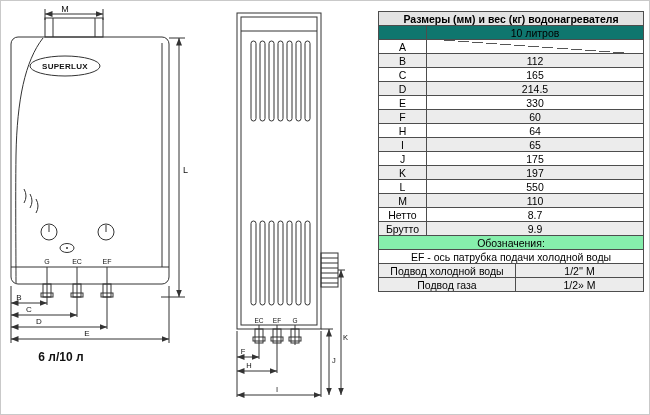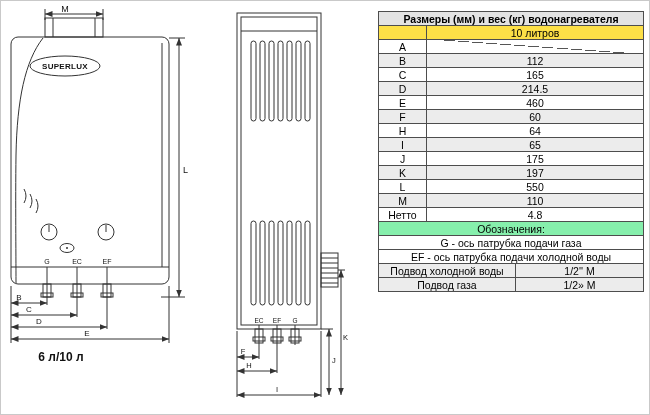--- a/index.html
+++ b/index.html
@@ -4,21 +4,21 @@
 <style>
   html,body{margin:0;padding:0;background:#fff;}
   body{font-family:"Liberation Sans", sans-serif;}
   .stage{position:relative;width:650px;height:415px;background:#fff;border:1px solid #c9c9c9;box-sizing:border-box;overflow:hidden;}
   .front-svg{position:absolute;left:2px;top:4px;}
   .side-svg{position:absolute;left:228px;top:4px;}
   svg text{fill:#111;font-family:"Liberation Sans", sans-serif;}
   .dims-table{position:absolute;left:377px;top:10px;width:266px;border-collapse:collapse;table-layout:fixed;}
   .dims-table td,.dims-table th{border:1px solid #4d4d4d;font-size:10.5px;color:#000;padding:0 4px;height:13px;text-align:center;white-space:nowrap;overflow:hidden;}
   .dims-table th.title{background:#e3e3e3;font-weight:bold;}
-  .vol-row td{background:#fde047;}
+  .vol-row td{background:#0f766e;}
   .lcol{text-align:left;}
   tr.alt td{background:#ececec;}
   .desig-title td{background:#86efac;}
   .diag{background-image:linear-gradient(to top right, transparent 48.5%, #555 48.5%, #555 51.5%, transparent 51.5%);background-repeat:no-repeat;background-size:85% 100%;background-position:45% 50%;}
 </style>
 </head>
 <body>
 
 <div class="stage">
 
@@ -190,21 +190,21 @@
       <tr>
         <td class="lcol">C</td>
         <td colspan="2">165</td>
       </tr>
       <tr class="alt">
         <td class="lcol">D</td>
         <td colspan="2">214.5</td>
       </tr>
       <tr>
         <td class="lcol">E</td>
-        <td colspan="2">460</td>
+        <td colspan="2">330</td>
       </tr>
       <tr class="alt">
         <td class="lcol">F</td>
         <td colspan="2">60</td>
       </tr>
       <tr>
         <td class="lcol">H</td>
         <td colspan="2">64</td>
       </tr>
       <tr class="alt">
@@ -222,30 +222,31 @@
       <tr>
         <td class="lcol">L</td>
         <td colspan="2">550</td>
       </tr>
       <tr class="alt">
         <td class="lcol">M</td>
         <td colspan="2">110</td>
       </tr>
       <tr>
         <td class="lcol">Нетто</td>
-        <td colspan="2">4.8</td>
+        <td colspan="2">8.7</td>
+      </tr>
+      <tr class="alt">
+        <td class="lcol">Брутто</td>
+        <td colspan="2">9.9</td>
       </tr>
 
       <tr class="desig-title">
         <td colspan="3">Обозначения:</td>
       </tr>
       <tr>
-        <td colspan="3">G - ось патрубка подачи газа</td>
-      </tr>
-      <tr>
         <td colspan="3">EF - ось патрубка подачи холодной воды</td>
       </tr>
 
       <tr class="alt">
         <td colspan="2">Подвод холодной воды</td>
         <td>1/2'' M</td>
       </tr>
       <tr class="alt">
         <td colspan="2">Подвод газа</td>
         <td>1/2» М</td>

